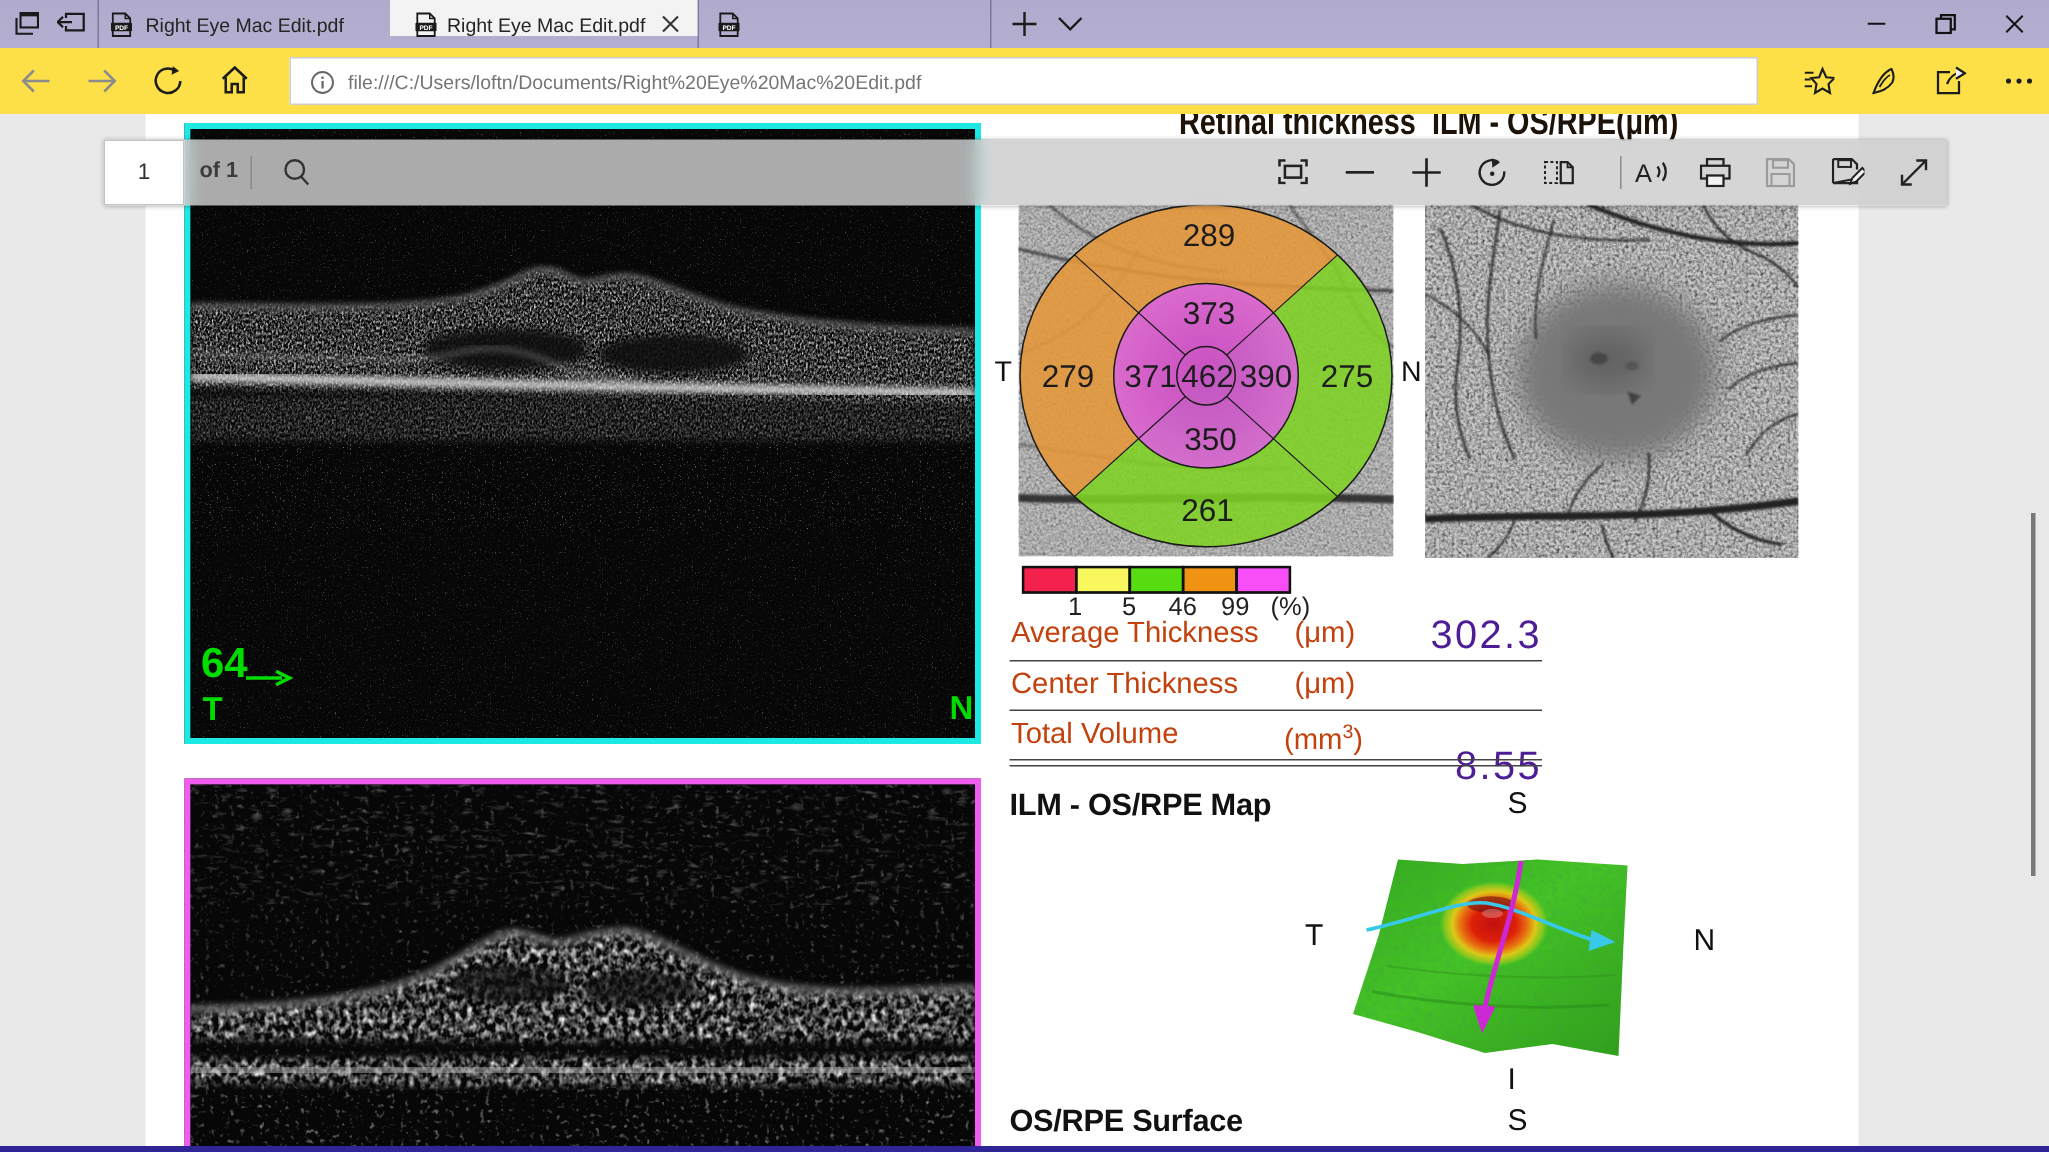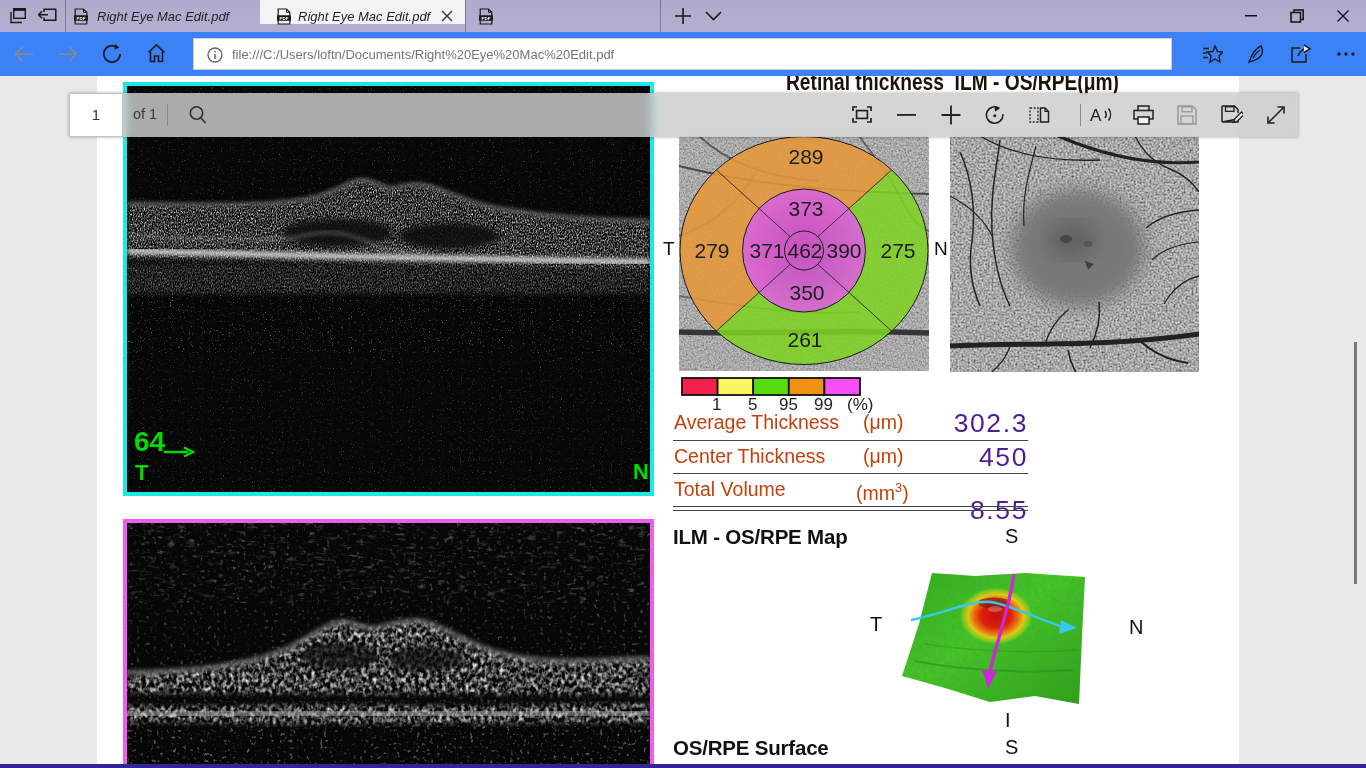--- a/index.html
+++ b/index.html
@@ -4,26 +4,26 @@
 <style>
   * { margin:0; padding:0; box-sizing:border-box; }
   html,body { width:1366px; height:768px; overflow:hidden; }
   body { font-family:"Liberation Sans", sans-serif; position:relative; background:#e9e9e9; }
   .abs { position:absolute; }
 
   
   #tabbar { left:0; top:0; width:1366px; height:32px;
     background:linear-gradient(180deg,#b0abcc 0%,#b4afd0 100%); }
   .tabsep { position:absolute; top:0; width:1px; height:32px; background:rgba(60,55,90,0.45); }
-  .tab { position:absolute; top:0; height:24px; font-size:13px; color:#242424;font-style:italic; }
+  .tab { position:absolute; top:0; height:24px; font-size:13px; color:#242424; }
   .tab .ttl { position:absolute; top:8.5px; white-space:nowrap; }
   #tab2 { background:#f3f3f3; }
 
   
-  #navbar { left:0; top:32px; width:1366px; height:44px; background:#3b82f6; }
+  #navbar { left:0; top:32px; width:1366px; height:44px; background:#fde047; }
   #addrbar { position:absolute; left:193px; top:6px; width:979px; height:32px;
     background:#fff; border:1px solid #cdcdcd; }
   #urltext { position:absolute; left:38px; top:8px; font-size:13px; color:#757575; white-space:nowrap; }
 
   
   #pdfarea { left:0; top:76px; width:1239px; height:692px; background:#e9e9e9; overflow:hidden; }
   #hdrtext { position:absolute; left:786px; top:-7.6px; font-weight:bold; font-size:24px; color:#1c1208; white-space:nowrap; transform:scaleX(0.8); transform-origin:left top; }
 
   #cyanbox { position:absolute; left:123px; top:6px; width:531px; height:414px;
     border:4px solid #1ce8e4; background:#000; }
@@ -31,21 +31,21 @@
     border:4px solid #ee5cf0; border-bottom:none; background:#000; }
 
   
   #pdftb { left:69px; top:93px; width:1229px; height:44px;
     background:rgba(205,205,205,0.83);
     box-shadow:0 0 3px rgba(0,0,0,0.35);
     backdrop-filter: blur(5px); }
   #pagenobox { position:absolute; left:0; top:0; width:54px; height:44px; background:#fff;
     border:1px solid #c3c3c3; color:#333; font-size:15px; text-align:center; line-height:42px; }
   .tbsep { position:absolute; top:11px; width:1px; height:22px; background:#8a8a8a; }
-  .tbtxt { position:absolute; top:13px; font-size:14.5px; color:#3b3b3b; }
+  .tbtxt { position:absolute; top:13px; font-size:14.5px; color:#3b3b3b;font-weight:bold; }
 
   
   .statlbl { position:absolute; font-size:19.5px; color:#c2410c; letter-spacing:0; }
   .statval { position:absolute; font-size:26.5px; color:#4c1d95; text-align:right; letter-spacing:1.6px; }
   .statline { position:absolute; height:1px; background:#444; }
   .boldlbl { position:absolute; font-size:20.5px; font-weight:bold; color:#111; letter-spacing:-0.2px; }
   .slabel { position:absolute; font-size:20px; color:#111; } .sclbl { position:absolute; font-size:17px; color:#222; }
 
   #taskline { left:0; top:763.5px; width:1366px; height:4.5px; background:#2f2597; }
   #scrollthumb { left:1354px; top:342px; width:3px; height:242px; background:#787878; }
@@ -363,32 +363,31 @@
 
   <svg class="abs" style="left:681px;top:301px" width="180" height="19" viewBox="0 0 180 19">
     <rect x="1" y="1" width="35.6" height="17" fill="#f5214d" stroke="#111" stroke-width="1.8"></rect>
     <rect x="36.6" y="1" width="35.6" height="17" fill="#f8f85e" stroke="#111" stroke-width="1.8"></rect>
     <rect x="72.2" y="1" width="35.6" height="17" fill="#56dc10" stroke="#111" stroke-width="1.8"></rect>
     <rect x="107.8" y="1" width="35.6" height="17" fill="#f09212" stroke="#111" stroke-width="1.8"></rect>
     <rect x="143.4" y="1" width="35.6" height="17" fill="#f84ef8" stroke="#111" stroke-width="1.8"></rect>
   </svg>
   <div class="sclbl" style="left:712px;top:319px">1</div>
   <div class="sclbl" style="left:748px;top:319px">5</div>
-  <div class="sclbl" style="left:779px;top:319px">95</div>
+  <div class="sclbl" style="left:779px;top:319px">46</div>
   <div class="sclbl" style="left:814px;top:319px">99</div>
   <div class="sclbl" style="left:847px;top:319px">(%)</div>
 
   <div class="statlbl" style="left:674px;top:335px">Average Thickness</div>
   <div class="statlbl" style="left:863px;top:335px">(μm)</div>
   <div class="statval" style="left:880px;top:332px;width:148px">302.3</div>
   <div class="statline" style="left:673px;top:363.5px;width:355px"></div>
 
   <div class="statlbl" style="left:674px;top:369px">Center Thickness</div>
   <div class="statlbl" style="left:863px;top:369px">(μm)</div>
-  <div class="statval" style="left:880px;top:366px;width:148px">450</div>
   <div class="statline" style="left:673px;top:397px;width:355px"></div>
 
   <div class="statlbl" style="left:674px;top:402px">Total Volume</div>
   <div class="statlbl" style="left:856px;top:404px">(mm<sup style="font-size:13px">3</sup>)</div>
   <div class="statval" style="left:880px;top:419px;width:148px">8.55</div>
   <div class="statline" style="left:673px;top:430px;width:355px"></div>
   <div class="statline" style="left:673px;top:434px;width:355px"></div>
 
   <div class="boldlbl" style="left:673px;top:449.3px">ILM - OS/RPE Map</div>
   <div class="slabel" style="left:1005px;top:449.3px">S</div>

